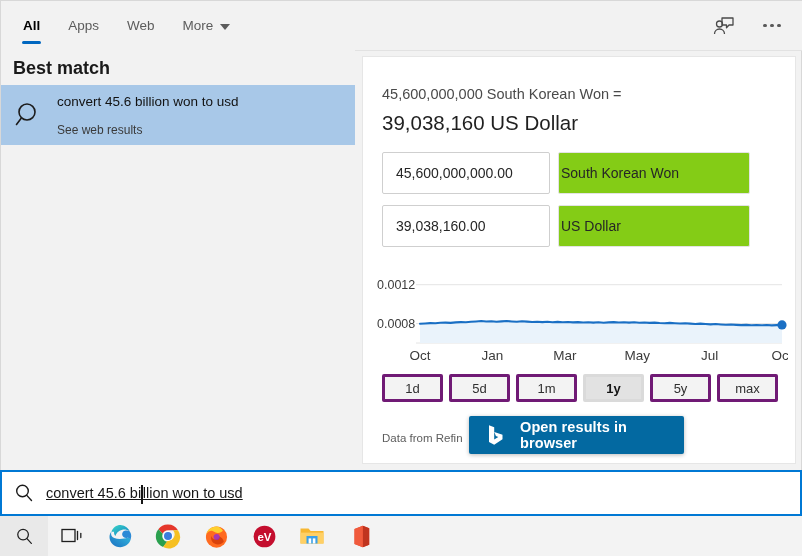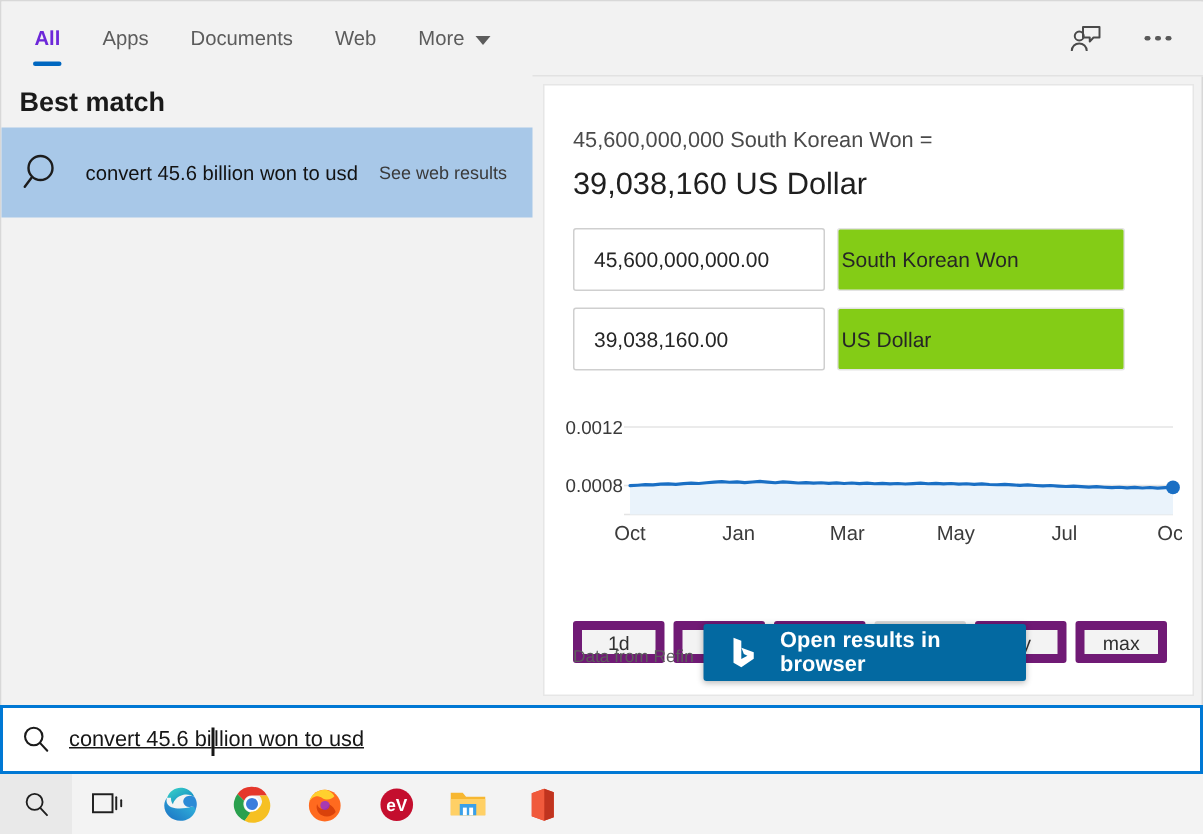--- a/index.html
+++ b/index.html
@@ -56,21 +56,21 @@
     height: 49px;
     padding: 0 14px;
     display: flex;
     align-items: center;
     font-size: 13.5px;
     color: #5c5c5c;
     cursor: default;
     box-sizing: border-box;
   }
   .tab.active {
-    color: #6d28d9;
+    color: #000000;
     font-weight: bold;
   }
   .tab .underline {
     position: absolute;
     left: 13px;
     right: 13px;
     bottom: 6px;
     height: 3px;
     background: #0067c0;
     border-radius: 2px;
@@ -145,21 +145,21 @@
   .result-icon {
     width: 56px;
     flex: 0 0 56px;
     display: flex;
     align-items: center;
     justify-content: center;
     color: #1c1c1c;
   }
   .result-text {
     display: flex;
-    flex-direction: row;
+    flex-direction: column;
     justify-content: center;
     gap: 14px;
   }
   .result-title {
     font-size: 13.5px;
     color: #121212;
   }
   .result-sub {
     font-size: 12px;
     color: #3a3a3a;
@@ -262,30 +262,29 @@
     position: absolute;
     left: 19px;
     top: 317px;
     display: flex;
     gap: 6px;
   }
   .range-btn {
     width: 61px;
     height: 28px;
     background: #f3f3f3;
-    border: 6px solid #701a75;
+    border: 3px solid #701a75;
     box-sizing: border-box;
     border-radius: 2px;
     display: flex;
     align-items: center;
     justify-content: center;
     font-size: 13px;
     color: #303030;
     cursor: default;
-    margin-top: 40px;
   }
   .range-btn.sel {
     background: #e2e2e2;
     border-color: #dadada;
     font-weight: bold;
     color: #141414;
   }
 
   .datasrc {
     position: absolute;
@@ -399,23 +398,20 @@
   <div class="flyout">
 
     <div class="tabbar">
       <div class="tabs">
         <div class="tab active">
           <span>All</span>
           <span class="underline"></span>
         </div>
         <div class="tab">
           <span>Apps</span>
-        </div>
-        <div class="tab">
-          <span>Documents</span>
         </div>
         <div class="tab">
           <span>Web</span>
         </div>
         <div class="tab">
           <span>More</span>
           <span class="chev"></span>
         </div>
       </div>
 

